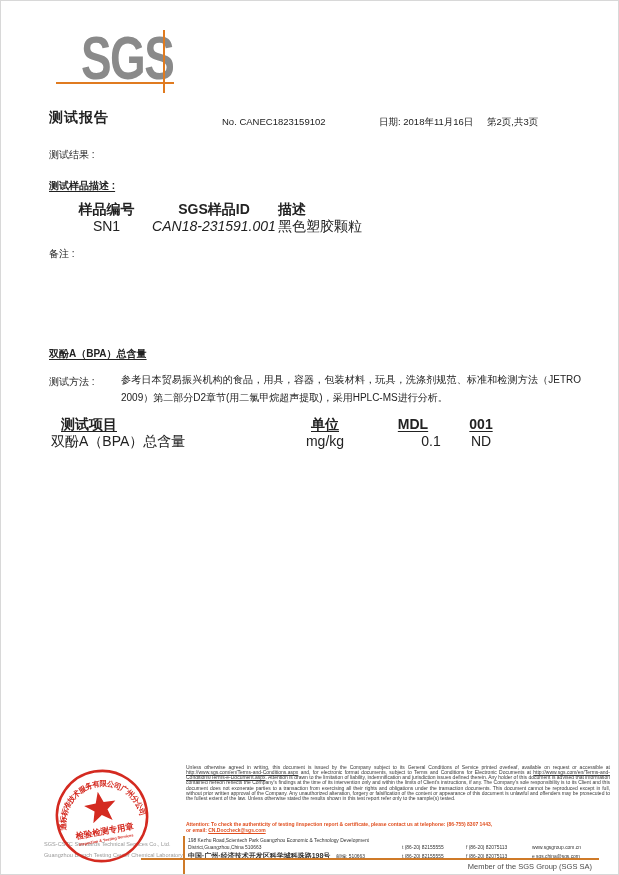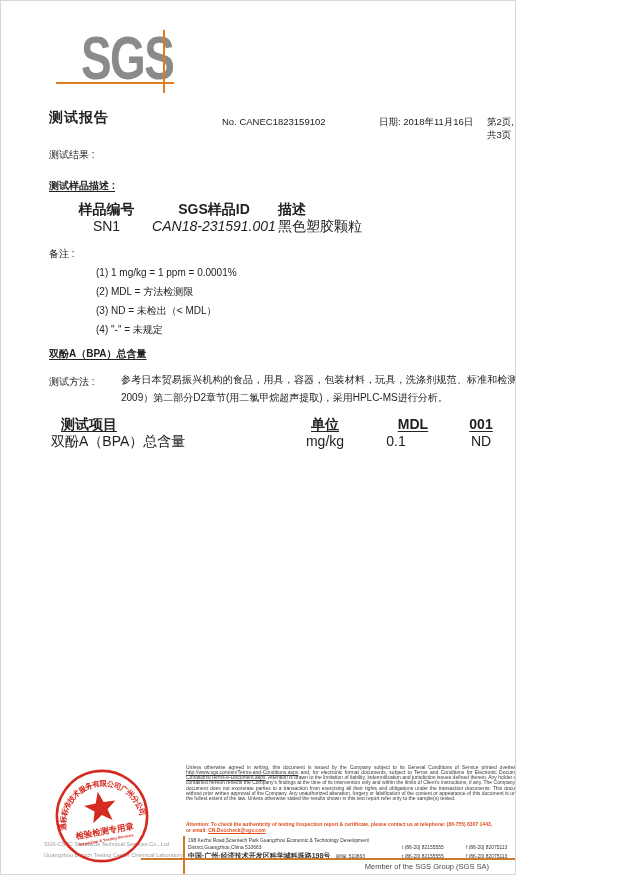--- a/index.html
+++ b/index.html
@@ -1,17 +1,17 @@
 <!DOCTYPE html>
 <html><head>
 <meta charset="utf-8">
 <style>
   html,body{margin:0;padding:0;background:#ffffff;}
   .page{
-    position:relative;width:516px;height:875px;background:#fff;
+    position:relative;width:619px;height:875px;background:#fff;
     border:1px solid #d8d8d8;box-sizing:border-box;overflow:hidden;
     font-family:"Liberation Sans",sans-serif;color:#222;
   }
   .abs{position:absolute;}
   
   .logo-text{
     position:absolute;left:80px;top:26px;
     font-weight:bold;font-size:62px;line-height:62px;color:#8a8a8a;
     letter-spacing:-2px;transform:scaleX(0.74);transform-origin:left top;
   }
@@ -72,39 +72,33 @@
   <div>
     <div class="scol c" style="left:58px;top:200px;width:95px;font-weight:bold;">样品编号</div>
     <div class="scol c" style="left:145px;top:200px;width:136px;font-weight:bold;">SGS样品ID</div>
     <div class="scol" style="left:277px;top:200px;font-weight:bold;">描述</div>
     <div class="scol c" style="left:58px;top:217px;width:95px;">SN1</div>
     <div class="scol c" style="left:145px;top:217px;width:136px;font-style:italic;">CAN18-231591.001</div>
     <div class="scol" style="left:277px;top:217px;">黑色塑胶颗粒</div>
   </div>
 
   <div class="abs body-text" style="left:48px;top:246px;">备注 :</div>
-  <div class="abs" style="left:95px;top:262px;">
-    <div class="note-line">(1) 1 mg/kg = 1 ppm = 0.0001%</div>
-    <div class="note-line">(2) MDL = 方法检测限</div>
-    <div class="note-line">(3) ND = 未检出（&lt; MDL）</div>
-    <div class="note-line">(4) "-" = 未规定</div>
-  </div>
 
   <div class="abs body-text sec-title" style="left:48px;top:346px;">双酚A（BPA）总含量</div>
   <div class="abs body-text" style="left:48px;top:374px;">测试方法 :</div>
   <div class="method-par">参考日本贸易振兴机构的食品，用具，容器，包装材料，玩具，洗涤剂规范、标准和检测方法（JETRO 2009）第二部分D2章节(用二氯甲烷超声提取)，采用HPLC-MS进行分析。</div>
 
   <div>
     <div class="scol rt-head" style="left:60px;top:415px;text-align:right;">测试项目</div>
     <div class="scol c rt-head" style="left:294px;top:415px;width:60px;">单位</div>
     <div class="scol c rt-head" style="left:382px;top:415px;width:60px;">MDL</div>
     <div class="scol c rt-head rt-001" style="left:450px;top:415px;width:60px;">001</div>
     <div class="scol" style="left:50px;top:432px;">双酚A（BPA）总含量</div>
     <div class="scol c" style="left:294px;top:432px;width:60px;">mg/kg</div>
-    <div class="scol c" style="left:365px;top:432px;width:60px;">0.1</div>
+    <div class="scol c" style="left:400px;top:432px;width:60px;">0.1</div>
     <div class="scol c" style="left:450px;top:432px;width:60px;">ND</div>
   </div>
 
   <div class="company-lines">
     <div>SGS-CSTC Standards Technical Services Co., Ltd.</div>
     <div>Guangzhou Branch Testing Center Chemical Laboratory</div>
   </div>
 
   <svg class="stamp" viewBox="0 0 100 100">
     <defs>

